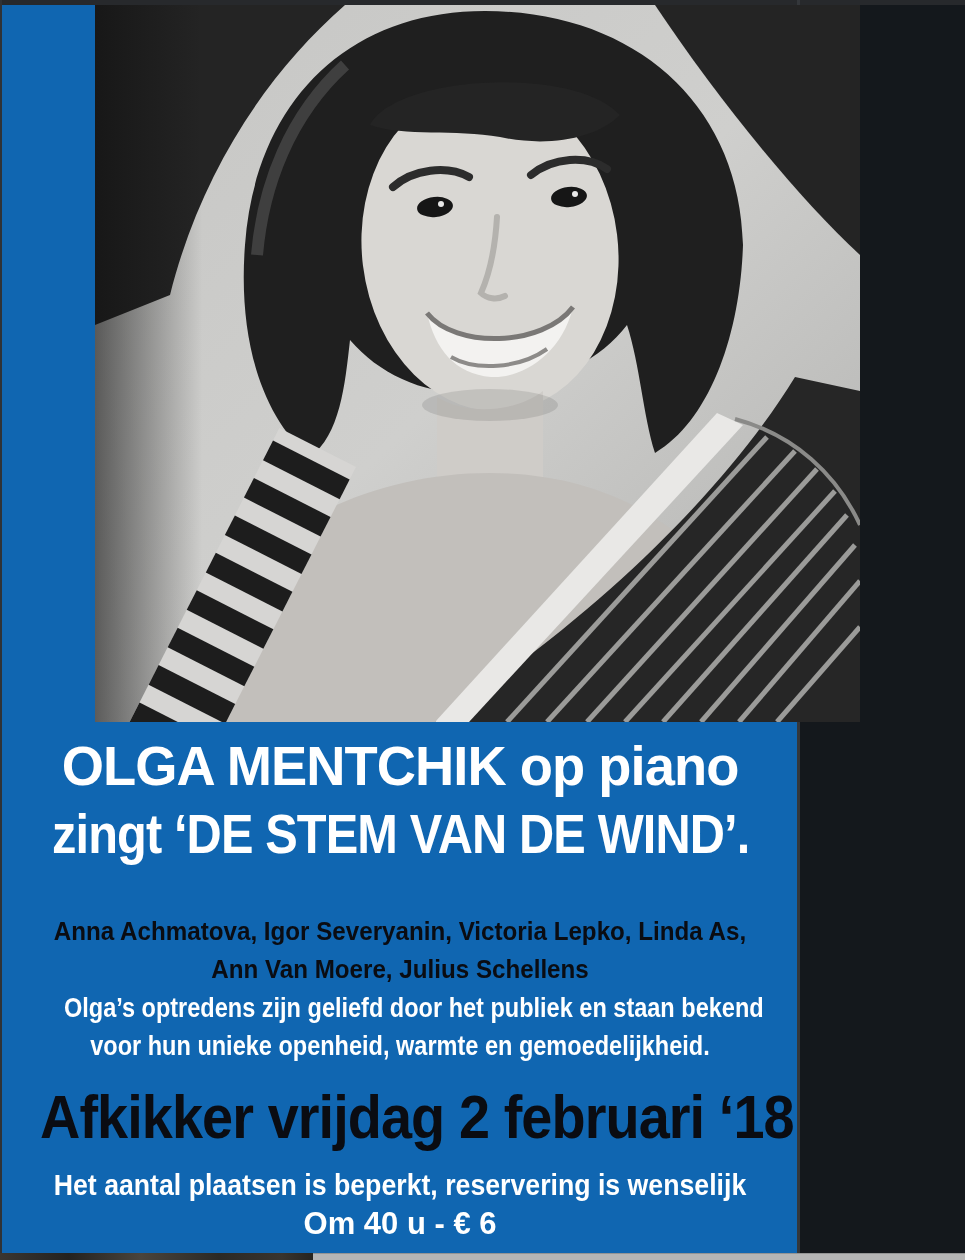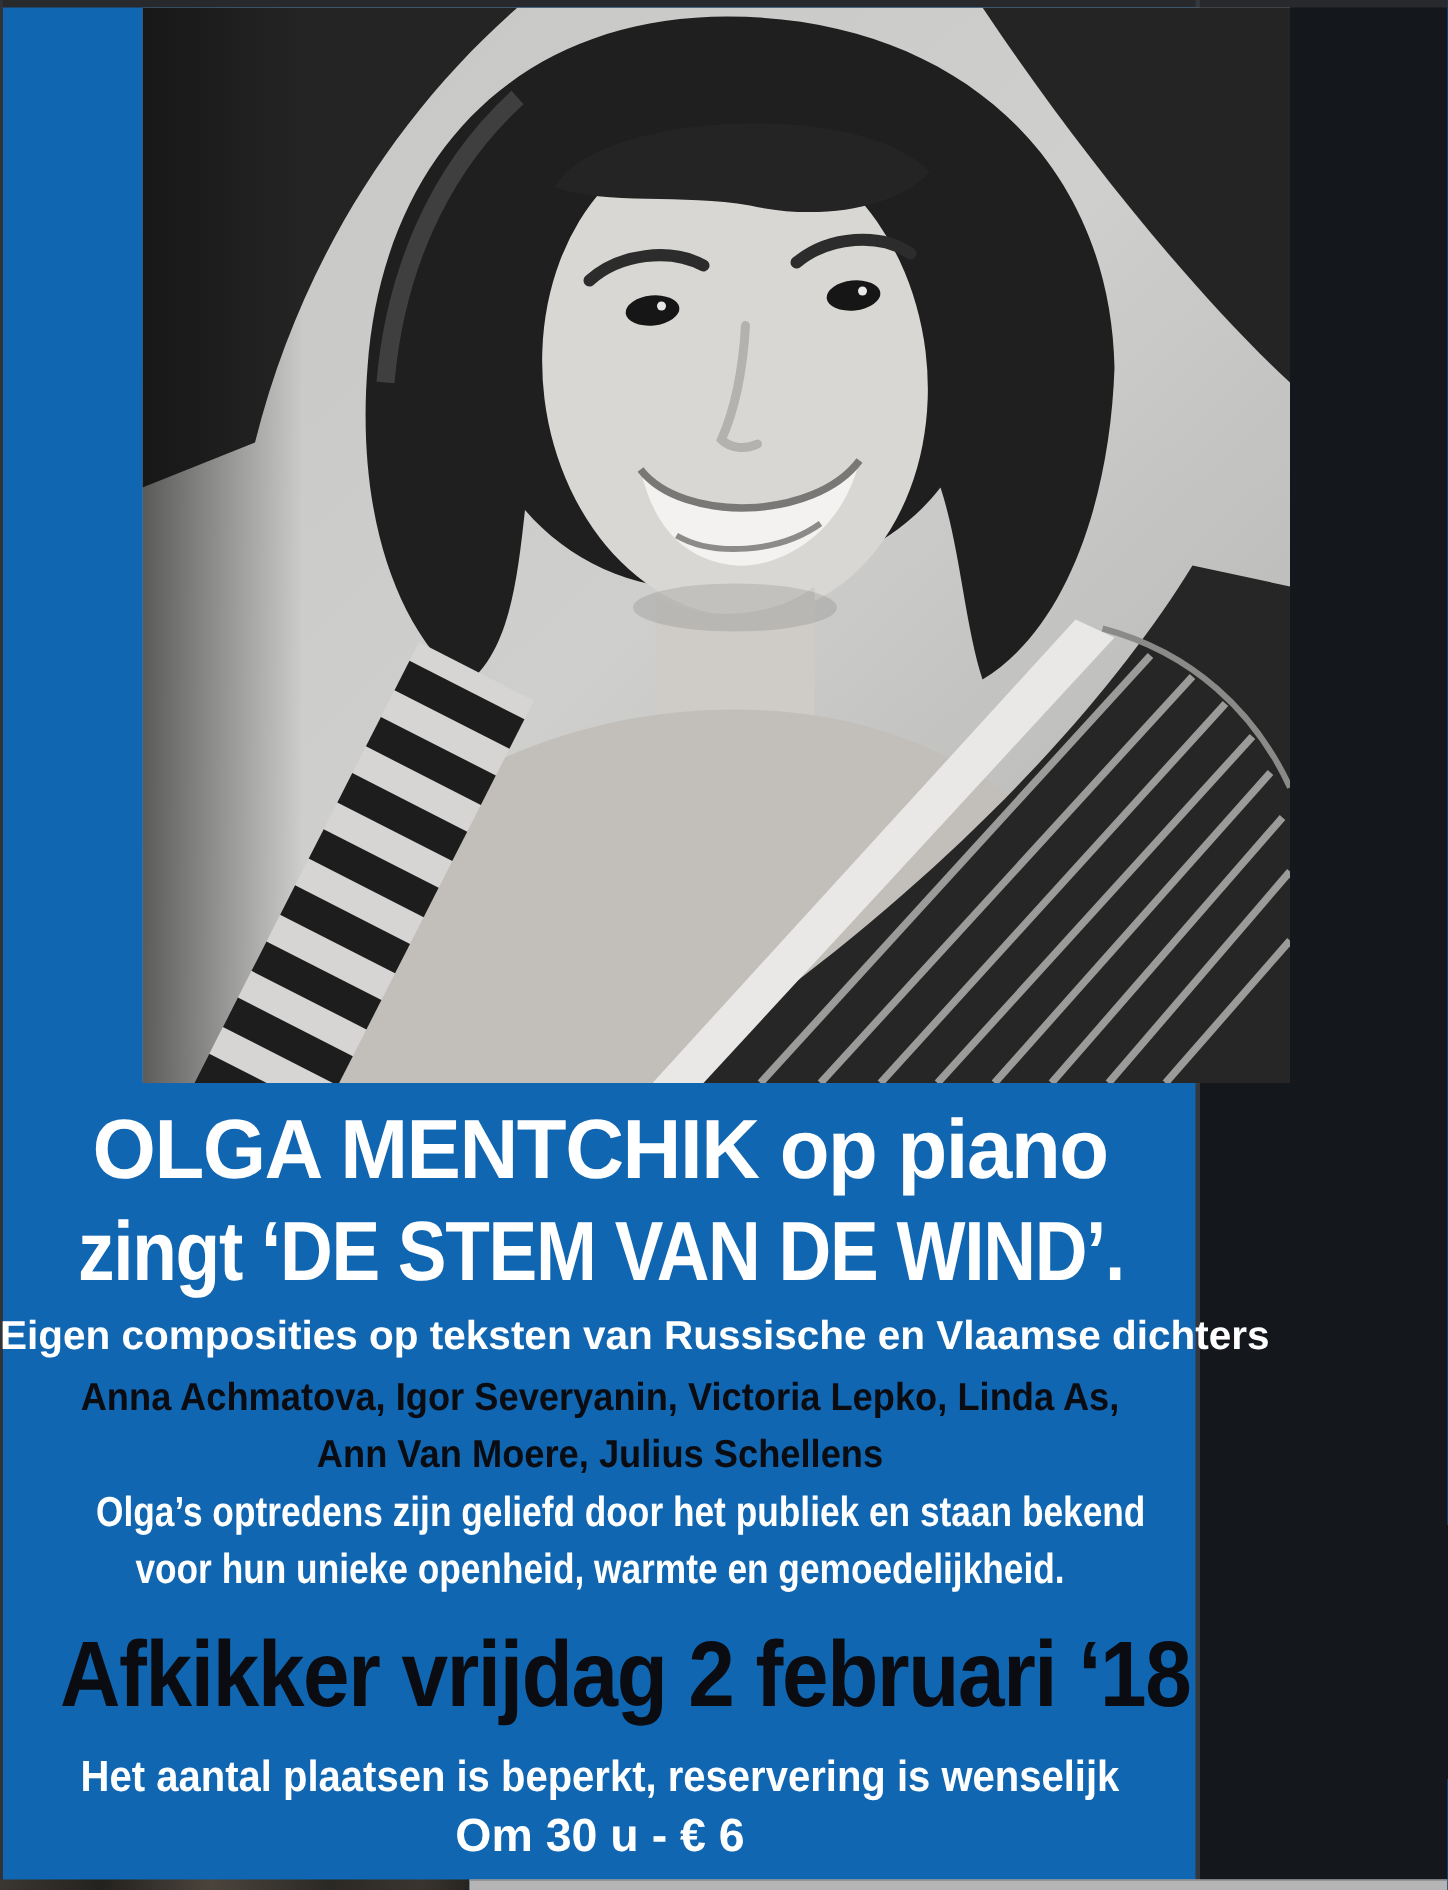--- a/index.html
+++ b/index.html
@@ -132,28 +132,27 @@
         <path d="M644,717 L765,576"></path>
         <path d="M682,717 L765,622"></path>
       </g>
       <path d="M640,414 C700,430 742,470 765,520" stroke="#8a8a88" stroke-width="4" fill="none"></path>
     </svg>
   </div>
 
   <div class="abs line white title1">OLGA MENTCHIK op piano</div>
   <div class="abs line white title2">zingt ‘DE STEM VAN DE WIND’.</div>
 
-  <div class="abs line white subtitle">Eigen composities op teksten van Russische en Vlaamse dichters</div>
 
   <div class="abs line dark poets1">Anna Achmatova, Igor Severyanin, Victoria Lepko, Linda As,</div>
   <div class="abs line dark poets2">Ann Van Moere, Julius Schellens</div>
 
   <div class="abs line white blurb1">Olga’s optredens zijn geliefd door het publiek en staan bekend</div>
   <div class="abs line white blurb2">voor hun unieke openheid, warmte en gemoedelijkheid.</div>
 
   <div class="abs line dark event">Afkikker vrijdag 2 februari ‘18</div>
 
   <div class="abs line white footer1">Het aantal plaatsen is beperkt, reservering is wenselijk</div>
-  <div class="abs line white footer2">Om 30 u  - € 6</div>
+  <div class="abs line white footer2">Om 40 u  - € 6</div>
 
   <div class="abs frag-bottom-left"></div>
   <div class="abs strip-bottom-right"></div>
 </div>
 
 </body></html>

